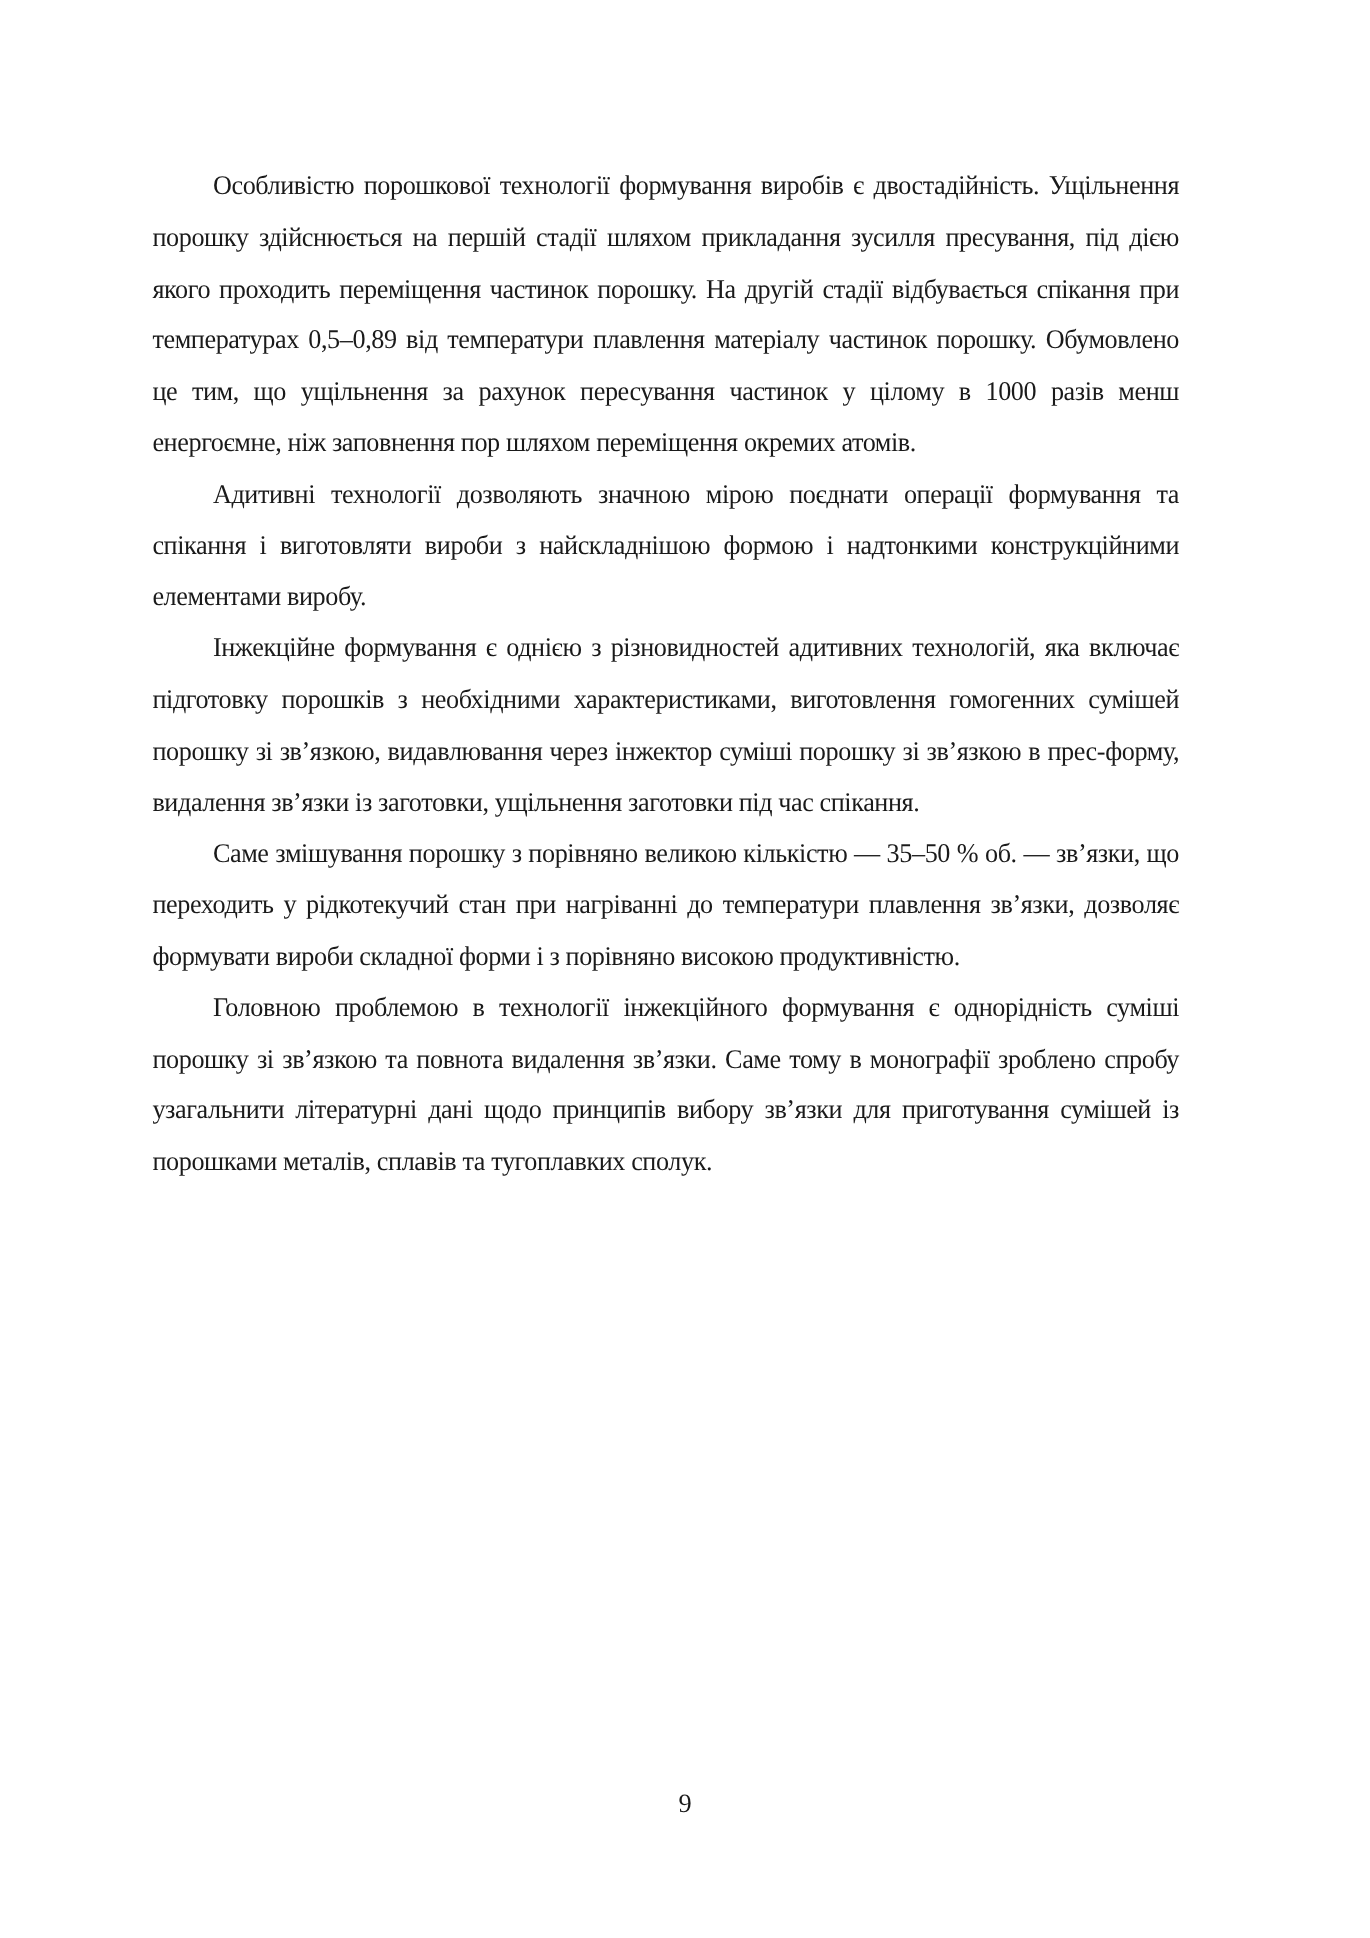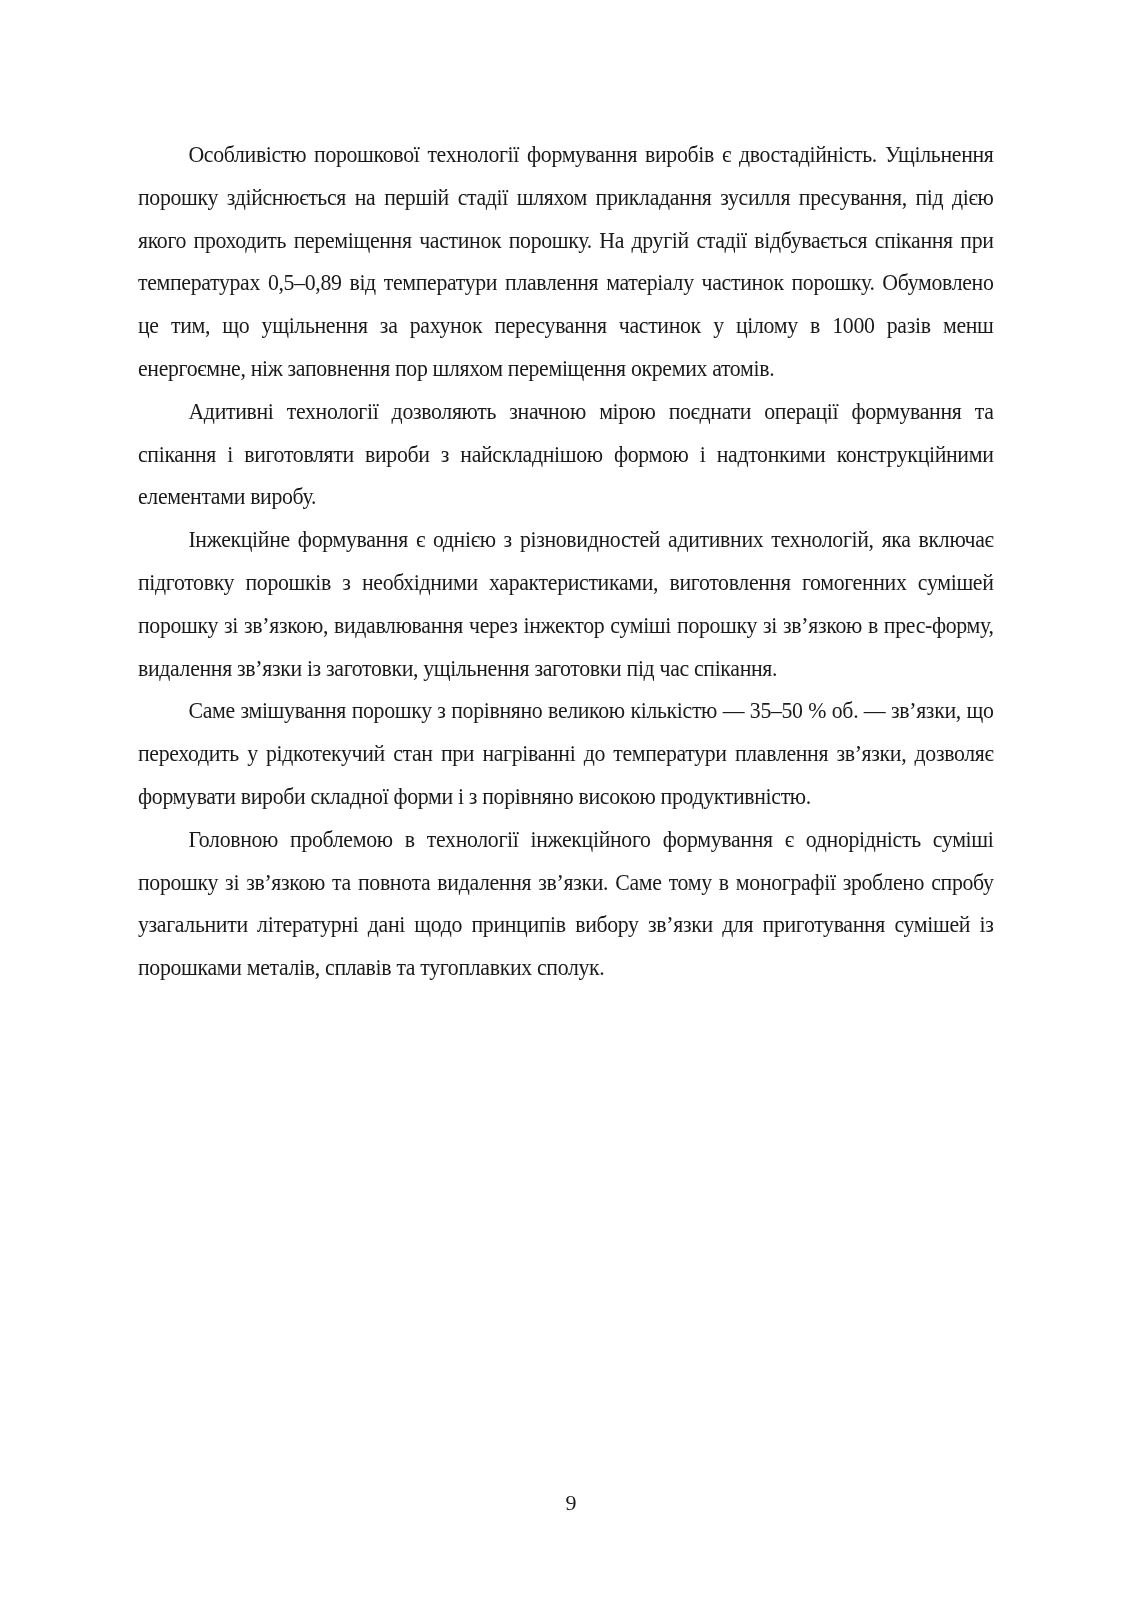--- a/index.html
+++ b/index.html
@@ -10,21 +10,21 @@
     body {
       width: 1142px;
       height: 1615px;
       position: relative;
       overflow: hidden;
       font-family: "Liberation Serif", "DejaVu Serif", serif;
       color: #1a1a1a;
     }
     .page {
       position: absolute;
-      left: 138px;
+      left: 127px;
       top: 134px;
       width: 855px;
     }
     .para {
       margin: 0;
       font-size: 22.5px;
       line-height: 42.8px;
       text-align: justify;
       text-indent: 52px;
       letter-spacing: -0.35px;

